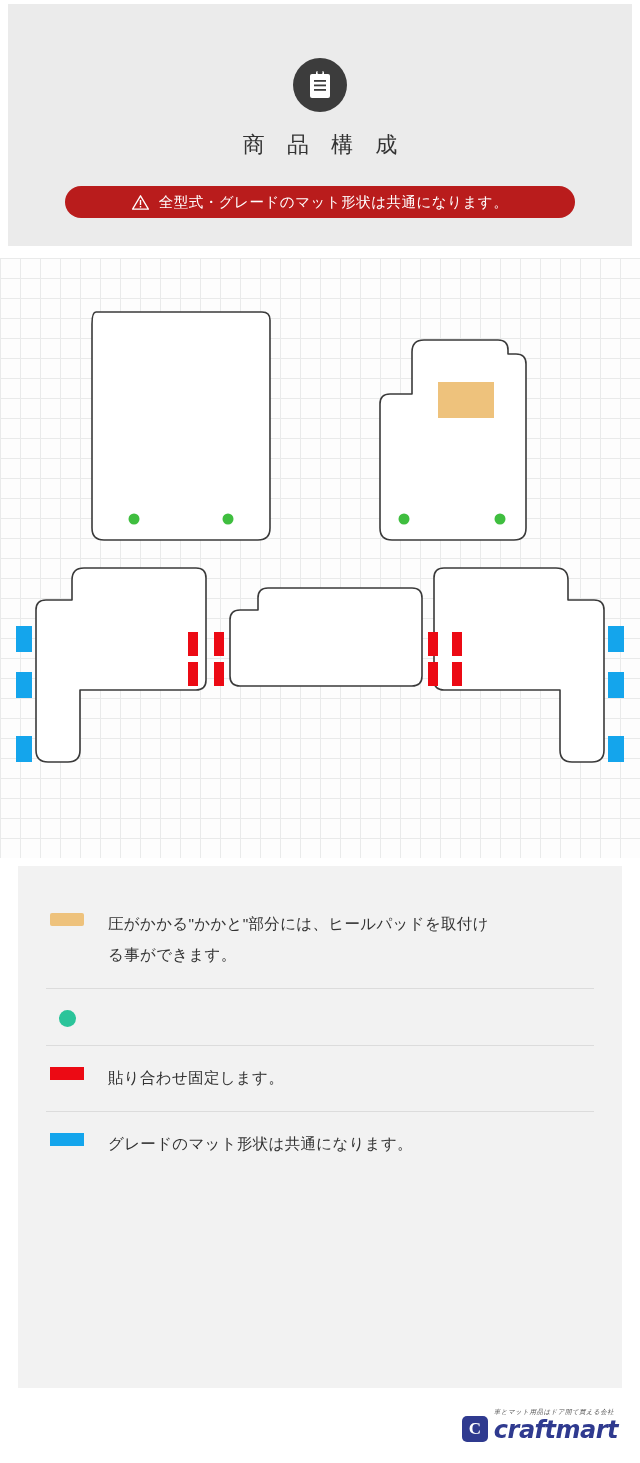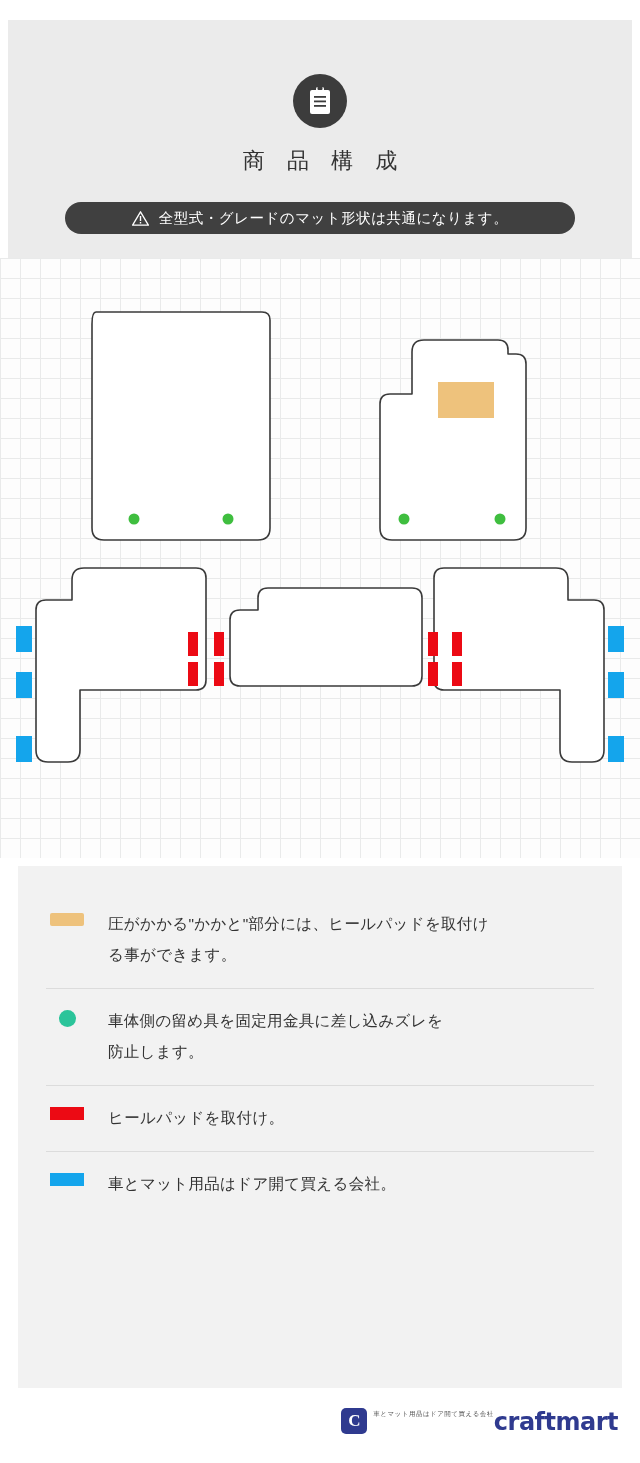--- a/index.html
+++ b/index.html
@@ -11,21 +11,21 @@
   }
   .page {
     position: relative;
     width: 640px; height: 1463px;
     background: #ffffff;
   }
 
   
   .header {
     position: absolute;
-    left: 8px; top: 20px;
+    left: 8px; top: 4px;
     width: 624px; height: 242px;
     background: #ebebeb;
     display: flex;
     flex-direction: column;
     align-items: center;
     justify-content: flex-start;
     padding-top: 54px;
   }
   .header-icon {
     width: 54px; height: 54px;
@@ -37,21 +37,21 @@
   .header-icon svg { display:block; }
   .header-title {
     font-size: 22px;
     letter-spacing: 8px;
     color: #333333;
     font-weight: 500;
     margin-bottom: 26px;
     text-indent: 8px;
   }
   .notice {
-    background: #404040;
+    background: #b91c1c;
     color: #ffffff;
     border-radius: 20px;
     height: 32px;
     min-width: 510px;
     display: flex;
     align-items: center;
     justify-content: center;
     gap: 10px;
     padding: 0 22px;
     font-size: 14.5px;
@@ -119,21 +119,21 @@
     gap: 6px;
   }
   .brand-mark {
     width: 26px; height: 26px;
     background: #2f3a8f;
     border-radius: 5px;
     display:flex; align-items:center; justify-content:center;
     color:#fff; font-size: 17px; font-weight: bold;
     font-family: "Liberation Serif", serif;
   }
-  .brand-texts { display:flex; flex-direction: row; }
+  .brand-texts { display:flex; flex-direction: column; font-style: italic; }
   .brand-tag {
     font-size: 6.5px;
     color: #555;
     letter-spacing: 0.5px;
     margin-bottom: 1px;
   }
   .brand-name {
     font-size: 24px;
     font-weight: bold;
     color: #2f3a8f;
@@ -221,41 +221,37 @@
         <div class="legend-text">
           <span class="sub">圧がかかる"かかと"部分には、ヒールパッドを取付け</span>
           <span class="sub">る事ができます。</span>
         </div>
       </div>
 
       <div class="legend-row">
         <div class="swatch-wrap">
             <span class="sw-dot"></span>
           </div>
+      </div>
+
+      <div class="legend-row">
+        <div class="swatch-wrap">
+            <span class="sw-red"></span>
+          </div>
         <div class="legend-text">
-          <span class="sub">車体側の留め具を固定用金具に差し込みズレを</span>
-          <span class="sub">防止します。</span>
+          <span class="sub">貼り合わせ固定します。</span>
         </div>
       </div>
 
       <div class="legend-row">
         <div class="swatch-wrap">
-            <span class="sw-red"></span>
+            <span class="sw-blue"></span>
           </div>
         <div class="legend-text">
-          <span class="sub">ヒールパッドを取付け。</span>
-        </div>
-      </div>
-
-      <div class="legend-row">
-        <div class="swatch-wrap">
-            <span class="sw-blue"></span>
-          </div>
-        <div class="legend-text">
-          <span class="sub">車とマット用品はドア開て買える会社。</span>
+          <span class="sub">グレードのマット形状は共通になります。</span>
         </div>
       </div>
 
     </div>
   </div>
 
   <div class="footer">
     <div class="brand">
       <div class="brand-mark">C</div>
       <div class="brand-texts">

